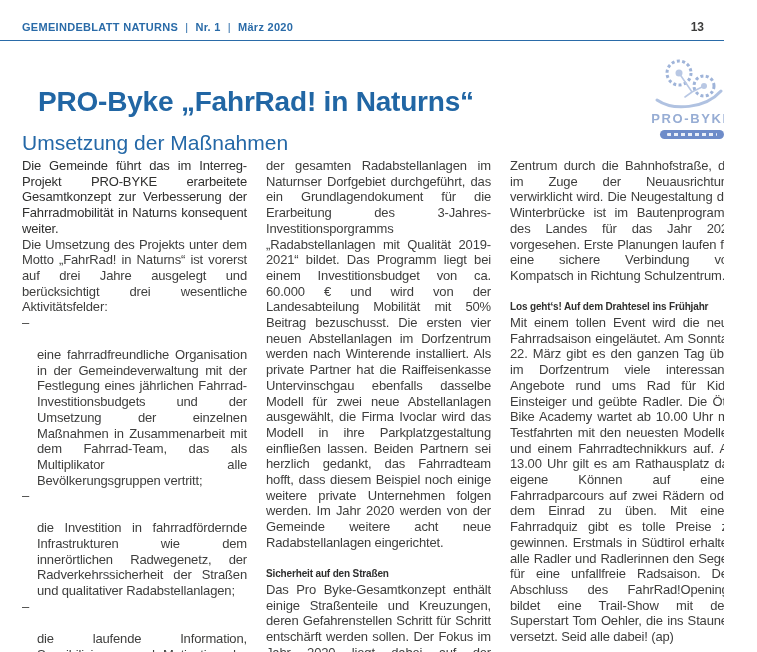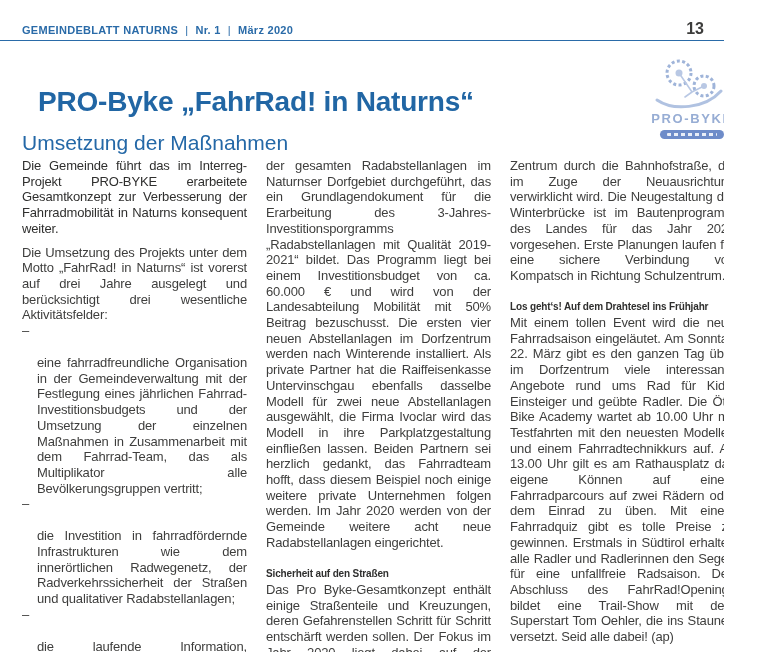--- a/index.html
+++ b/index.html
@@ -13,21 +13,21 @@
   
   .masthead{
     position:absolute;top:20px;left:22px;right:20px;
     display:flex;justify-content:space-between;align-items:baseline;
   }
   .mast-left{
     color:#2a6ba8;font-size:11px;font-weight:bold;letter-spacing:.3px;
     display:flex;align-items:baseline;
   }
   .mast-left .sep{margin:0 7px;font-weight:normal;color:#2a6ba8;}
-  .pagenum{color:#3d3d3c;font-size:16px;font-weight:bold;}
+  .pagenum{color:#3d3d3c;font-size:12px;font-weight:bold;}
   .rule{
     position:absolute;top:40px;left:0;right:0;height:0;
     border-top:1.5px solid #2a6ba8;
   }
   
   .titleblock{position:absolute;left:22px;top:70px;width:560px;}
   .titleblock h1{
     margin:16px;font-size:28px;line-height:32px;font-weight:bold;
     color:#2166a4;letter-spacing:-.2px;
   }
@@ -52,21 +52,21 @@
     border-radius:1px;
   }
   
   .columns{
     position:absolute;left:22px;top:158px;width:713px;
     display:flex;gap:19px;
     color:#3e3e3d;font-size:13px;line-height:15.7px;letter-spacing:-.15px;
   }
   .col{width:225px;}
   .col p{margin:0;text-align:justify;hyphens:auto;-webkit-hyphens:auto;}
-  .col .gap{margin-top:8px;}
+  .col .gap{margin-top:0;}
   .col p.lead{font-weight:normal;color:#2f2f2e;}
   .col h3{
     margin:15.7px 0 0;font-size:10px;line-height:15.7px;
     font-weight:bold;color:#2f2f2e;
   }
   .bullet{display:flex;}
   .bullet .dash{flex:none;width:15px;}
   .bullet .btext{flex:1;text-align:justify;hyphens:auto;margin-top:32px;-webkit-hyphens:auto;}
 </style>
 </head>

